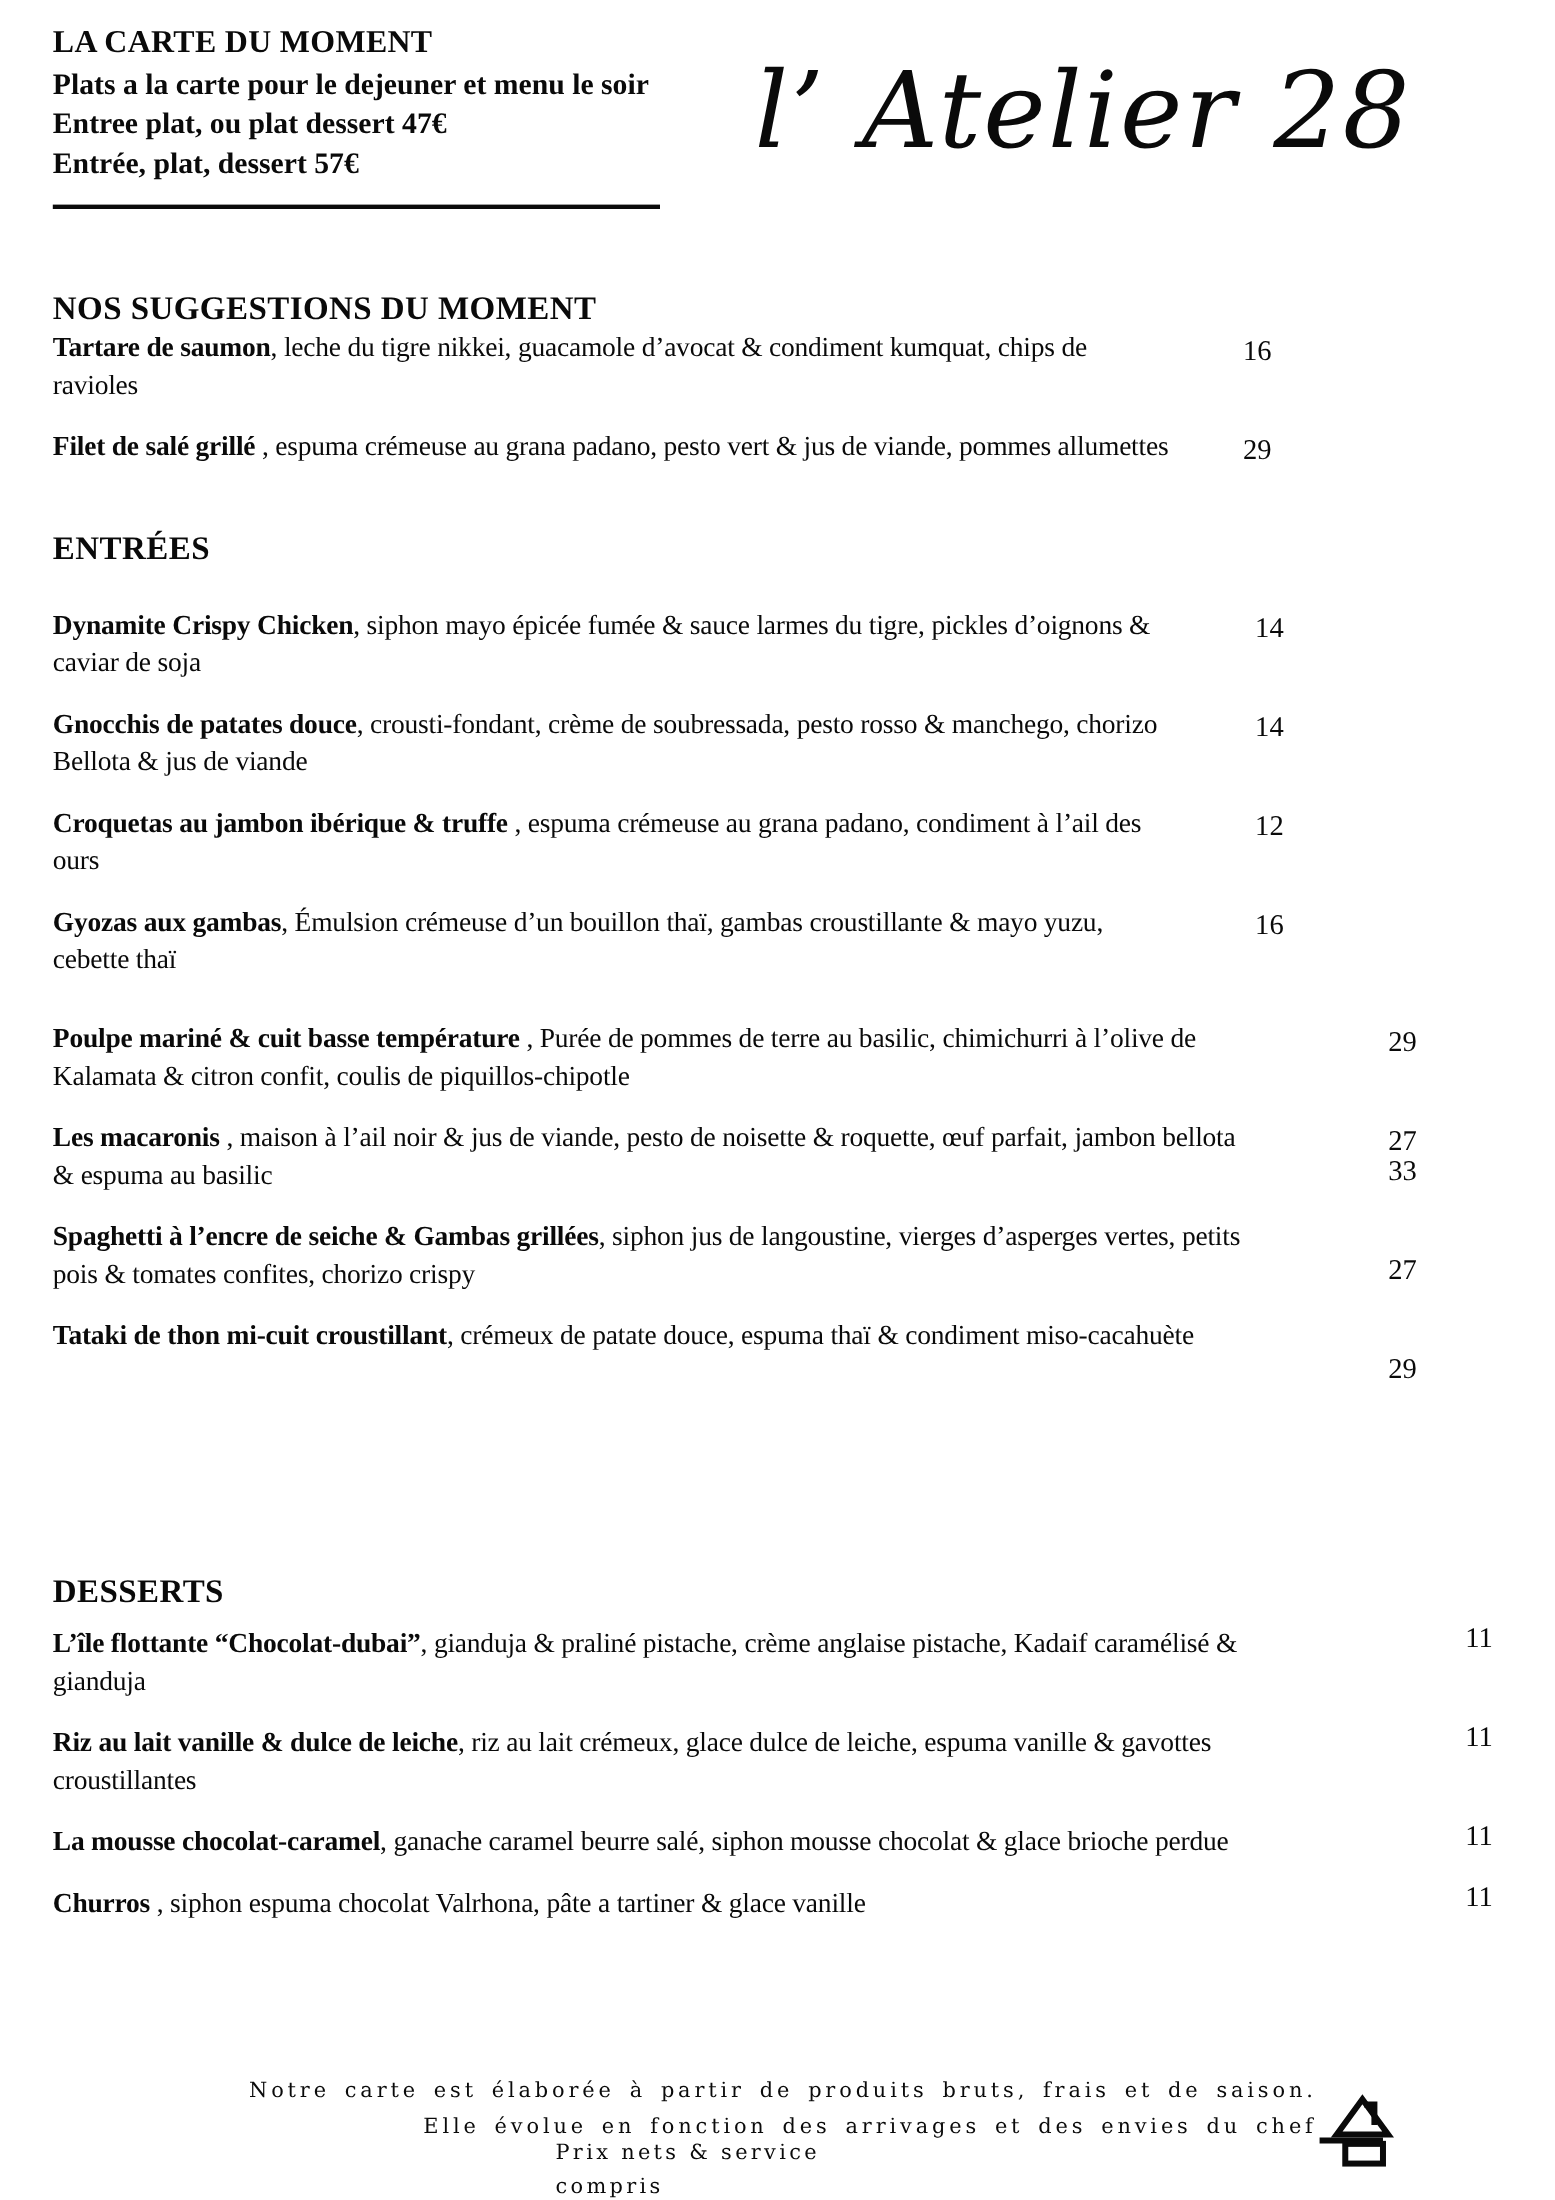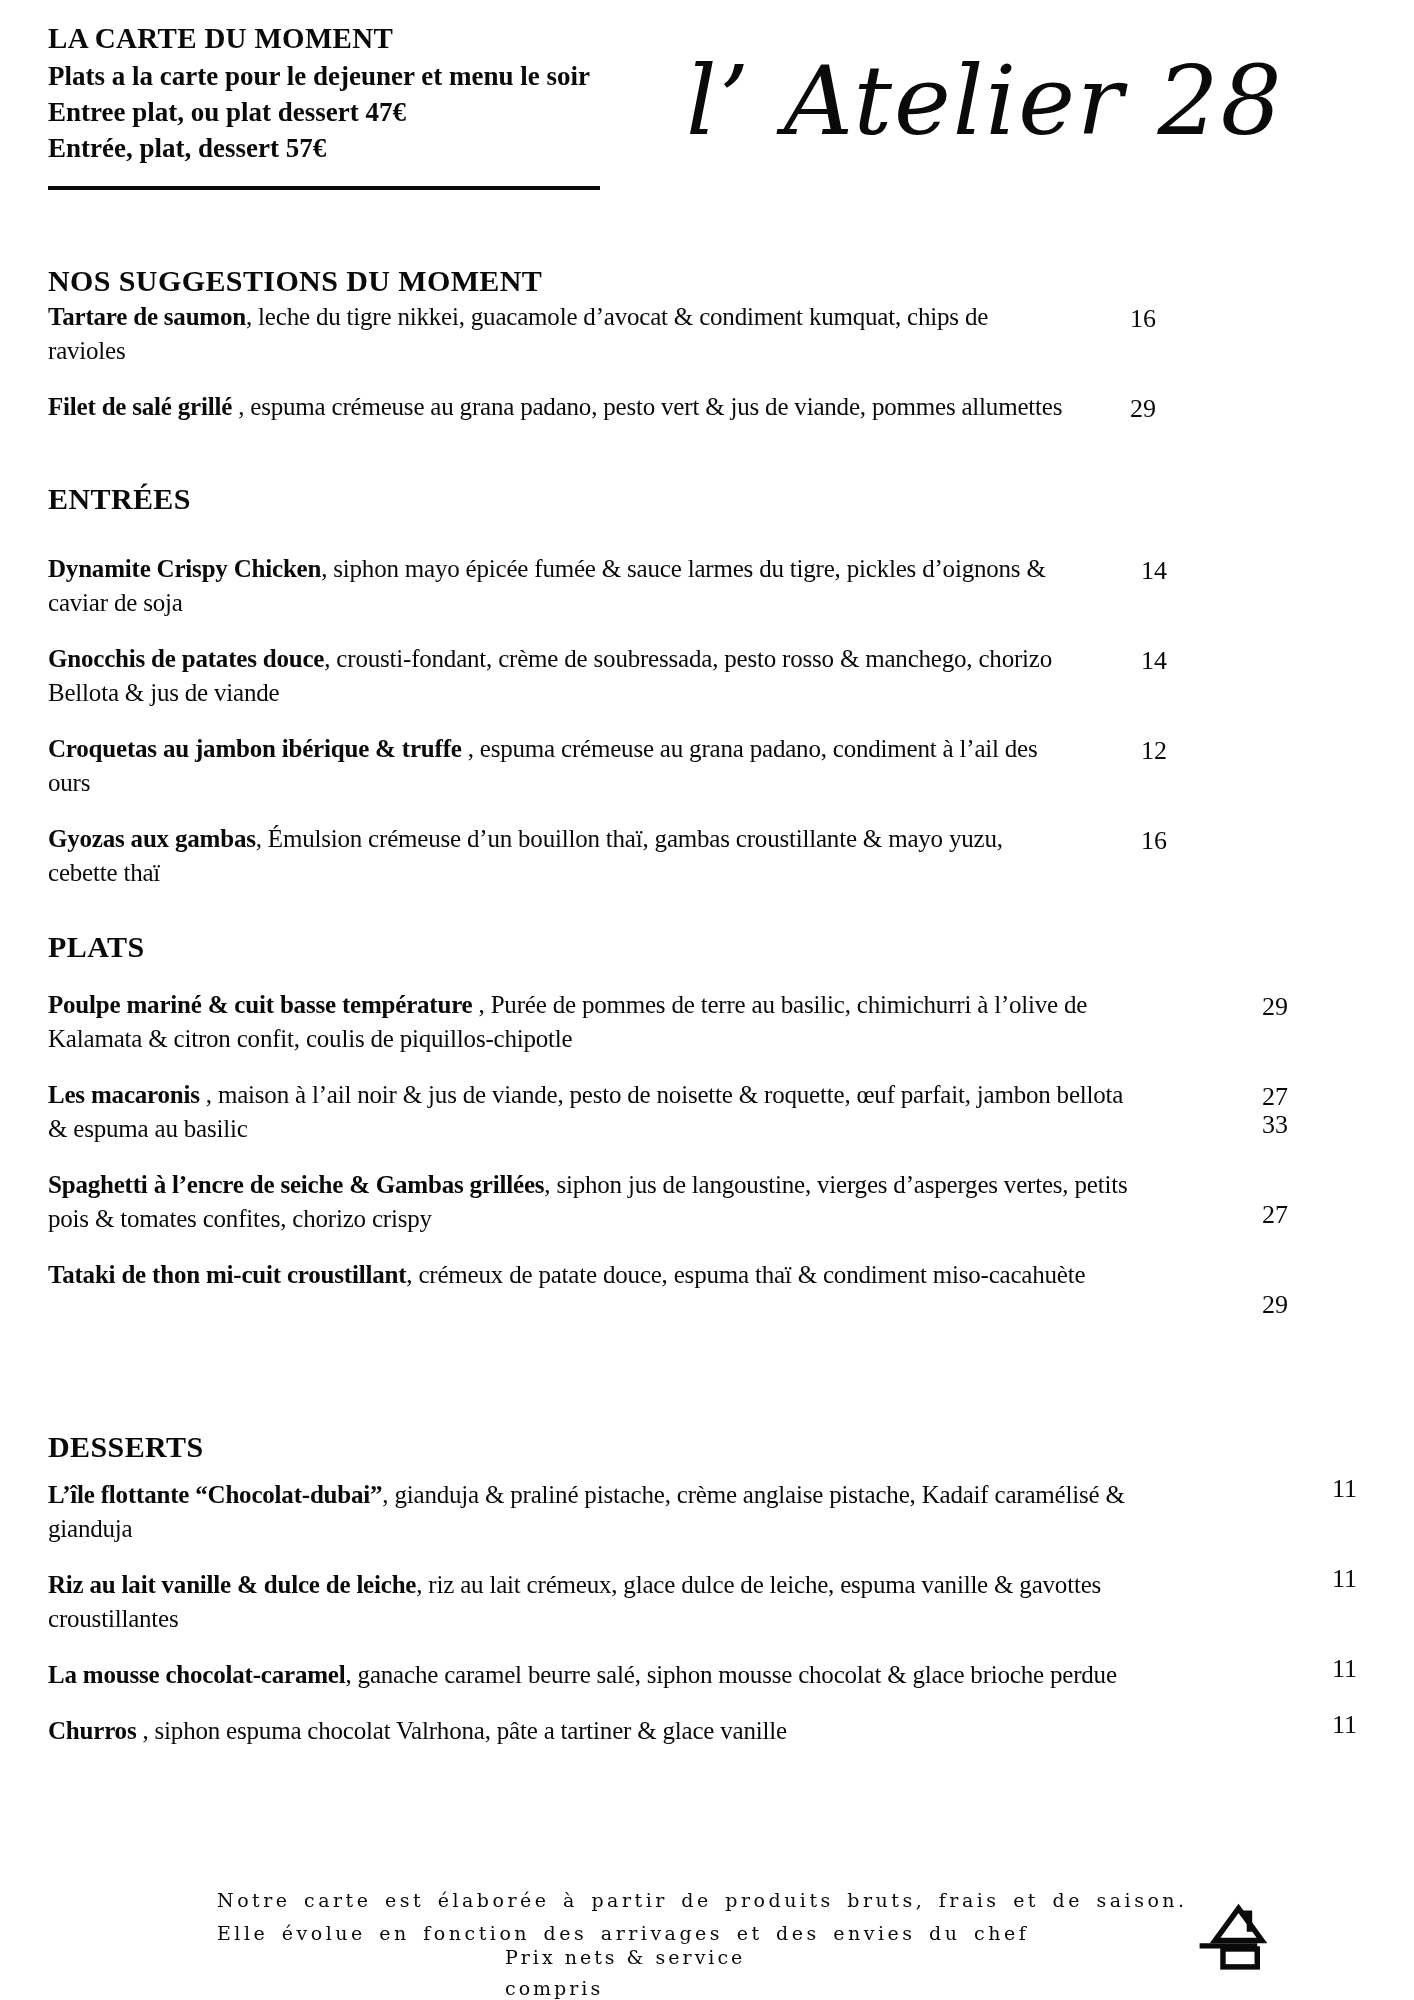--- a/index.html
+++ b/index.html
@@ -36,21 +36,21 @@
   .row{position:relative;margin-bottom:22px;}
   .row .text{margin:0;max-width:var(--w);font-size:25px;line-height:34px;letter-spacing:-0.2px;}
   .name{font-weight:700;}
   .price{position:absolute;left:var(--px);top:2px;font-size:26px;line-height:34px;}
   .price.low{top:30px;}
   .sec-desserts .price{top:-6px;}
 
   
   .footer{position:absolute;left:0;top:1884px;width:1414px;font-family:"DejaVu Serif",serif;}
   .footer .note{
-    width:980px;margin:0 auto;text-align:left;
+    width:980px;margin:0 auto;text-align:right;
     font-size:19px;line-height:33px;letter-spacing:3.5px;word-spacing:4px;
   }
   .footer .prices-note{
     position:absolute;left:505px;top:58px;width:275px;margin:0;
     font-size:19px;line-height:31px;letter-spacing:3px;
   }
   .house{position:absolute;left:1198px;top:12px;width:78px;height:74px;}
   .house svg{display:block;}
 </style>
 </head>
@@ -94,21 +94,20 @@
       <p class="text"><span class="name">Croquetas au jambon ibérique &amp; truffe</span><span> , espuma crémeuse au grana padano, condiment à l’ail des ours</span></p>
       <span class="price">12</span>
     </div>
     <div class="row">
       <p class="text"><span class="name">Gyozas aux gambas</span><span>, Émulsion crémeuse d’un bouillon thaï, gambas croustillante &amp; mayo yuzu, cebette thaï</span></p>
       <span class="price">16</span>
     </div>
   </div>
 
   <div class="section sec-plats">
-    <h2>PLATS</h2>
     <div class="row">
       <p class="text"><span class="name">Poulpe mariné &amp; cuit basse température</span><span> , Purée de pommes de terre au basilic, chimichurri à l’olive de Kalamata &amp; citron confit, coulis de piquillos-chipotle</span></p>
       <span class="price">29</span>
     </div>
     <div class="row">
       <span class="price">27</span>
     </div>
     <div class="row">
       <p class="text"><span class="name">Les macaronis</span><span> , maison à l’ail noir &amp; jus de viande, pesto de noisette &amp; roquette, œuf parfait, jambon bellota &amp; espuma au basilic</span></p>
       <span class="price low">33</span>

